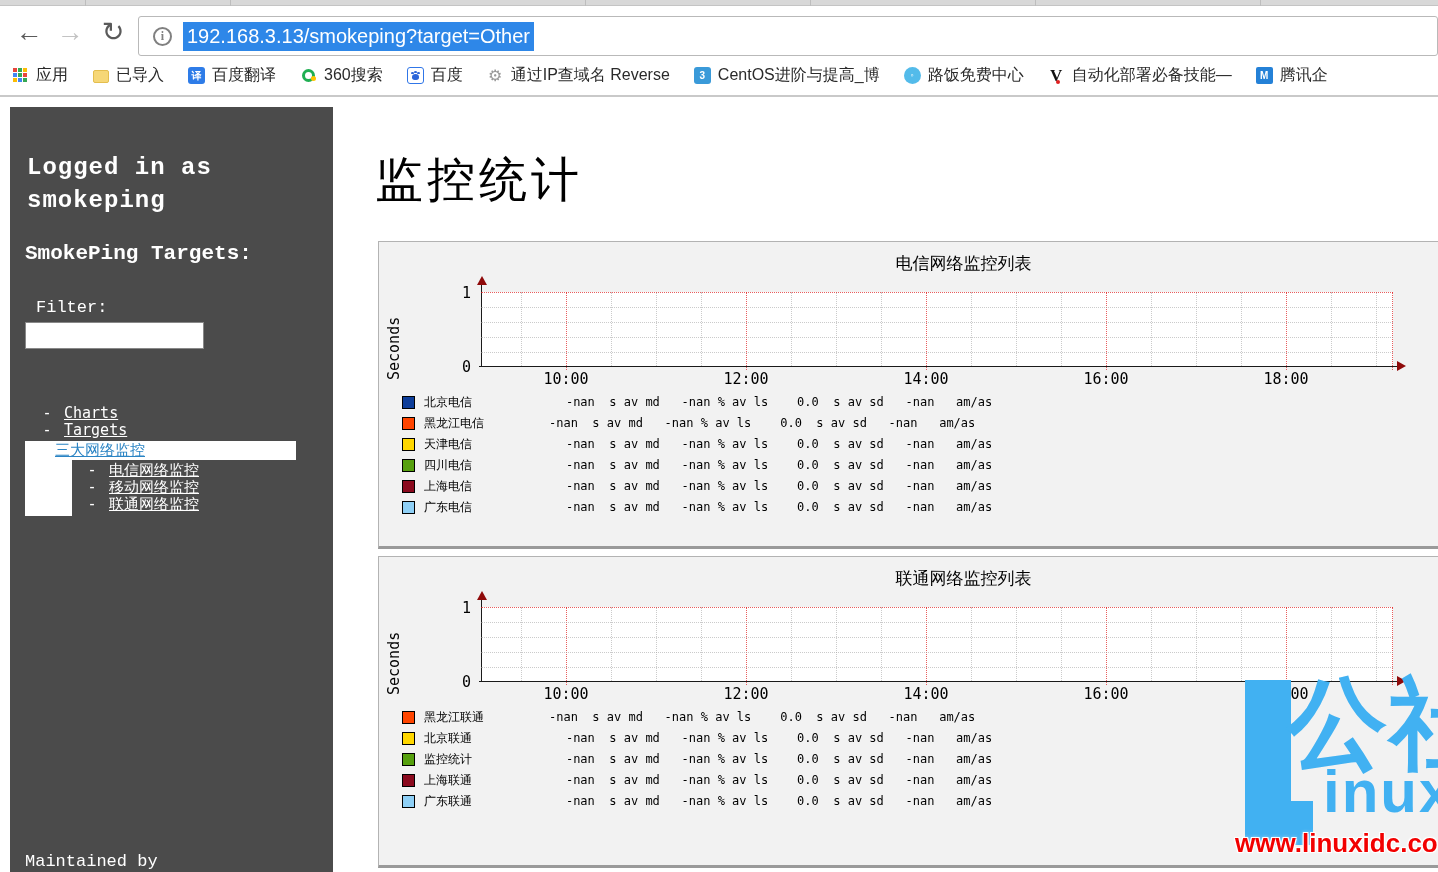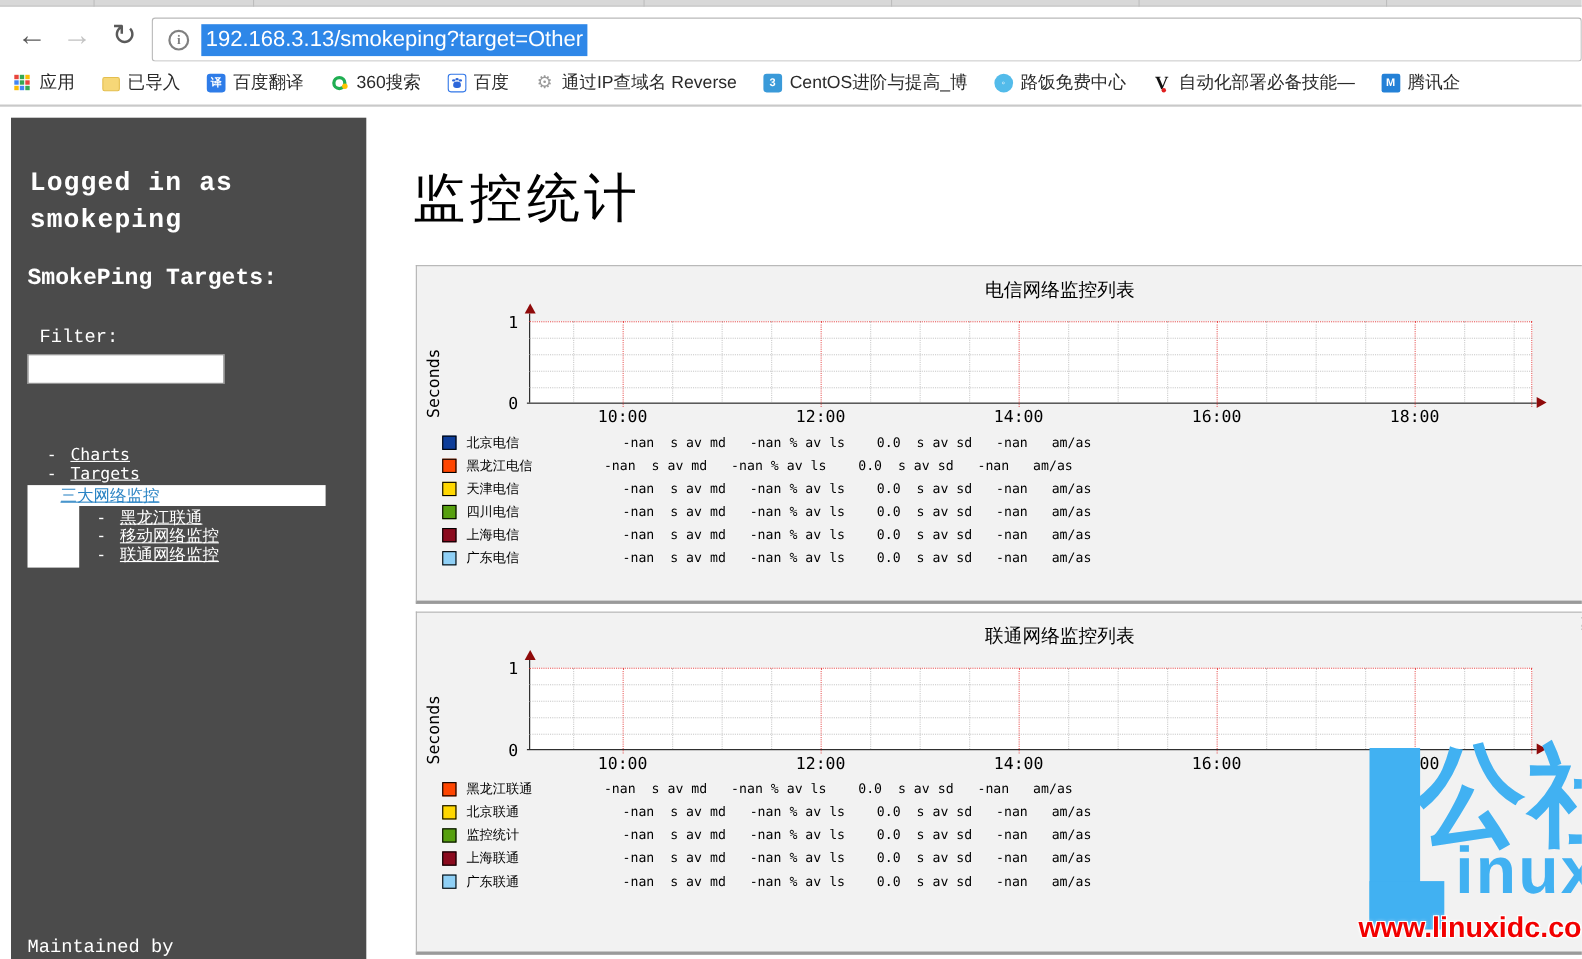--- a/index.html
+++ b/index.html
@@ -189,21 +189,21 @@
       </div>
       <div class="trow">
         <span class="dash">-</span><a>Targets</a>
       </div>
       <div class="sel-row">
         <a>三大网络监控</a>
       </div>
       <div class="sel-block"></div>
       <div class="child-rows">
         <div class="trow">
-          <span class="dash">-</span><a>黑龙江联通</a>
+          <span class="dash">-</span><a>电信网络监控</a>
         </div>
         <div class="trow">
           <span class="dash">-</span><a>移动网络监控</a>
         </div>
         <div class="trow">
           <span class="dash">-</span><a>联通网络监控</a>
         </div>
       </div>
     </div>
     <div class="maintained">Maintained by</div>

